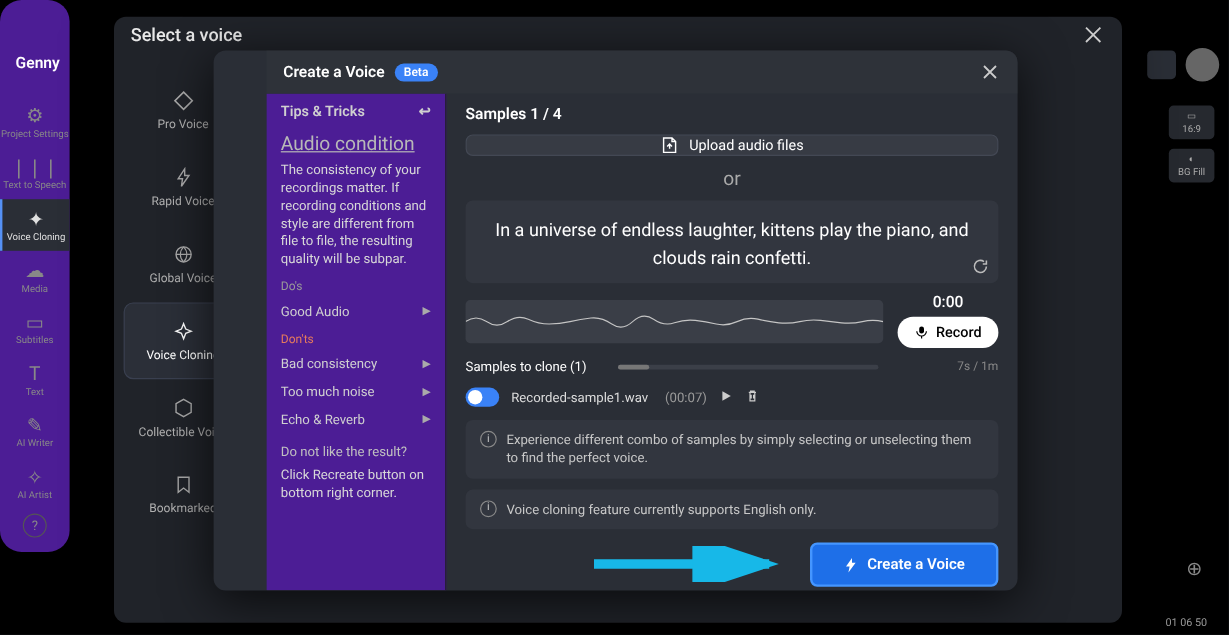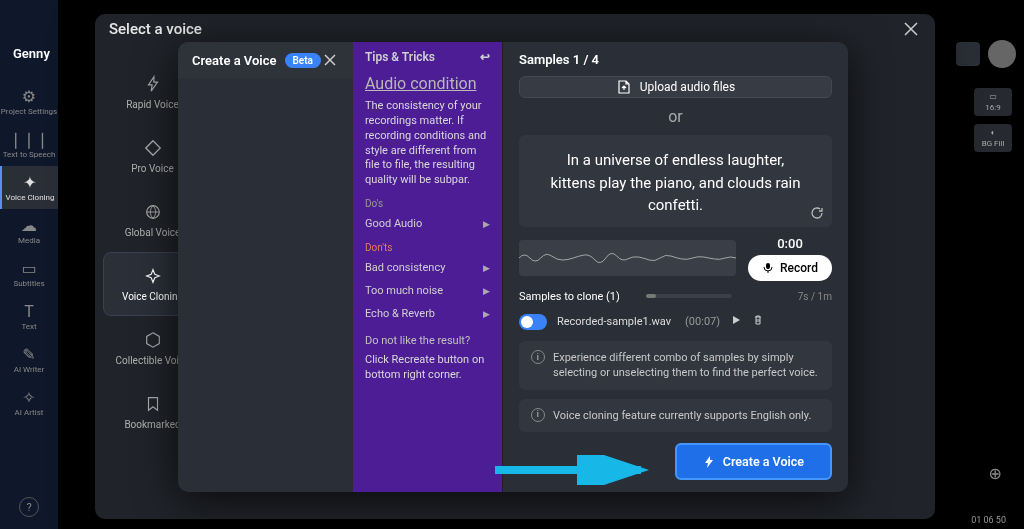--- a/index.html
+++ b/index.html
@@ -1,19 +1,19 @@
 <!DOCTYPE html>
 <html><head>
 <meta charset="utf-8">
 <style>
 * { box-sizing: border-box; margin: 0; padding: 0; }
 body { width: 1024px; height: 529px; background: #000; font-family: -apple-system, BlinkMacSystemFont, "Segoe UI", Roboto, sans-serif; color: #fff; overflow: hidden; position: relative; }
 
 
-.app-sidebar { position: absolute; left: 0; top: 0; width: 58px; height: 529px; background: #0f172a; padding-top: 36px; display: flex; flex-direction: column; align-items: center; z-index: 1; }
+.app-sidebar { position: absolute; left: 0; top: 0; width: 58px; height: 460px; background: #4c1d95; padding-top: 36px; display: flex; flex-direction: column; align-items: center; z-index: 1; border-radius: 18px; }
 .app-logo { color: #fff; font-weight: 600; font-size: 13px; position: absolute; top: 46px; left: 13px; }
 .sb-item { width: 58px; height: 43px; display: flex; flex-direction: column; align-items: center; justify-content: center; gap: 3px; color: #888; cursor: pointer; }
 .sb-item.active { background: #2a2e36; color: #e0e0e0; border-left: 2px solid #5591f5; }
 .sb-icon { width: 18px; height: 18px; display: flex; align-items: center; justify-content: center; }
 .sb-label { font-size: 8px; text-align: center; line-height: 1; }
 .sb-help { position: absolute; bottom: 12px; width: 20px; height: 20px; border: 1px solid #555; border-radius: 50%; display: flex; align-items: center; justify-content: center; font-size: 11px; color: #888; }
 
 
 .top-right { position: absolute; right: 8px; top: 40px; display: flex; gap: 8px; align-items: center; z-index: 0; }
 .top-right .tbtn { width: 24px; height: 24px; background: #2a2e36; border-radius: 4px; }
@@ -29,21 +29,21 @@
 .outer-title { font-size: 15px; font-weight: 500; color: #e8e8e8; }
 .outer-close { width: 20px; height: 20px; color: #aaa; cursor: pointer; display: flex; align-items: center; justify-content: center; }
 
 
 .voice-sidebar { position: absolute; left: 0; top: 46px; width: 115px; display: flex; flex-direction: column; }
 .v-item { height: 64px; display: flex; flex-direction: column; align-items: center; justify-content: center; gap: 6px; color: #b0b0b0; font-size: 10px; cursor: pointer; }
 .v-item.active { background: #2b2f38; border: 1px solid #3a4050; border-radius: 8px; margin: 0 8px; color: #fff; }
 .v-icon { width: 18px; height: 18px; }
 
 
-.inner-modal { position: absolute; left: 178px; top: 42px; width: 670px; height: 450px; background: #2a2e36; border-radius: 10px; box-shadow: 0 8px 40px rgba(0,0,0,0.7); z-index: 10; display: flex; overflow: hidden; }
+.inner-modal { position: absolute; left: 178px; top: 42px; width: 670px; height: 450px; background: #2a2e36; border-radius: 10px; box-shadow: 0 8px 40px rgba(0,0,0,0.7); z-index: 10; display: flex; flex-direction: column; overflow: hidden; padding-left: 44px; }
 .inner-header { height: 36px; display: flex; align-items: center; justify-content: space-between; padding: 0 14px; background: #2e3239; }
 .inner-title { font-size: 13px; font-weight: 600; display: flex; align-items: center; gap: 8px; }
 .beta { background: #3a82f7; border-radius: 10px; padding: 2px 8px; font-size: 10px; font-weight: 600; }
 .inner-close { color: #ccc; cursor: pointer; width: 18px; height: 18px; display: flex; align-items: center; justify-content: center; }
 
 .inner-body { display: flex; flex: 1; overflow: hidden; }
 
 
 .tips-col { width: 150px; background: #4c1d95; border-right: 1px solid #1e2025; padding: 8px 12px; display: flex; flex-direction: column; gap: 6px; font-size: 11px; color: #d0d0d0; overflow: hidden; }
 .tips-header { display: flex; justify-content: space-between; align-items: center; font-weight: 600; font-size: 12px; margin-bottom: 4px; }
@@ -160,29 +160,29 @@
     <span class="outer-title">Select a voice</span>
     <span class="outer-close">
       <svg width="14" height="14" viewBox="0 0 14 14">
           <path d="M1 1 L13 13 M13 1 L1 13" stroke="#ccc" stroke-width="1.5"></path>
         </svg>
     </span>
   </div>
   <div class="voice-sidebar">
     <div class="v-item">
       <svg class="v-icon" viewBox="0 0 20 20">
+          <path d="M10 2 L18 10 L10 18 L2 10 Z" fill="none" stroke="#aaa" stroke-width="1.5"></path>
+        </svg>
+      <span>Pro Voice</span>
+    </div>
+    <div class="v-item">
+      <svg class="v-icon" viewBox="0 0 20 20">
           <path d="M11 2 L5 11 L9 11 L8 18 L15 8 L11 8 Z" fill="none" stroke="#aaa" stroke-width="1.3"></path>
         </svg>
       <span>Rapid Voice</span>
-    </div>
-    <div class="v-item">
-      <svg class="v-icon" viewBox="0 0 20 20">
-          <path d="M10 2 L18 10 L10 18 L2 10 Z" fill="none" stroke="#aaa" stroke-width="1.5"></path>
-        </svg>
-      <span>Pro Voice</span>
     </div>
     <div class="v-item">
       <svg class="v-icon" viewBox="0 0 20 20">
           <circle cx="10" cy="10" r="7" fill="none" stroke="#aaa" stroke-width="1.3"></circle>
           <path d="M3 10 H17 M10 3 C6 7 6 13 10 17 M10 3 C14 7 14 13 10 17" fill="none" stroke="#aaa" stroke-width="1"></path>
         </svg>
       <span>Global Voice</span>
     </div>
     <div class="v-item active">
       <svg class="v-icon" viewBox="0 0 20 20">

